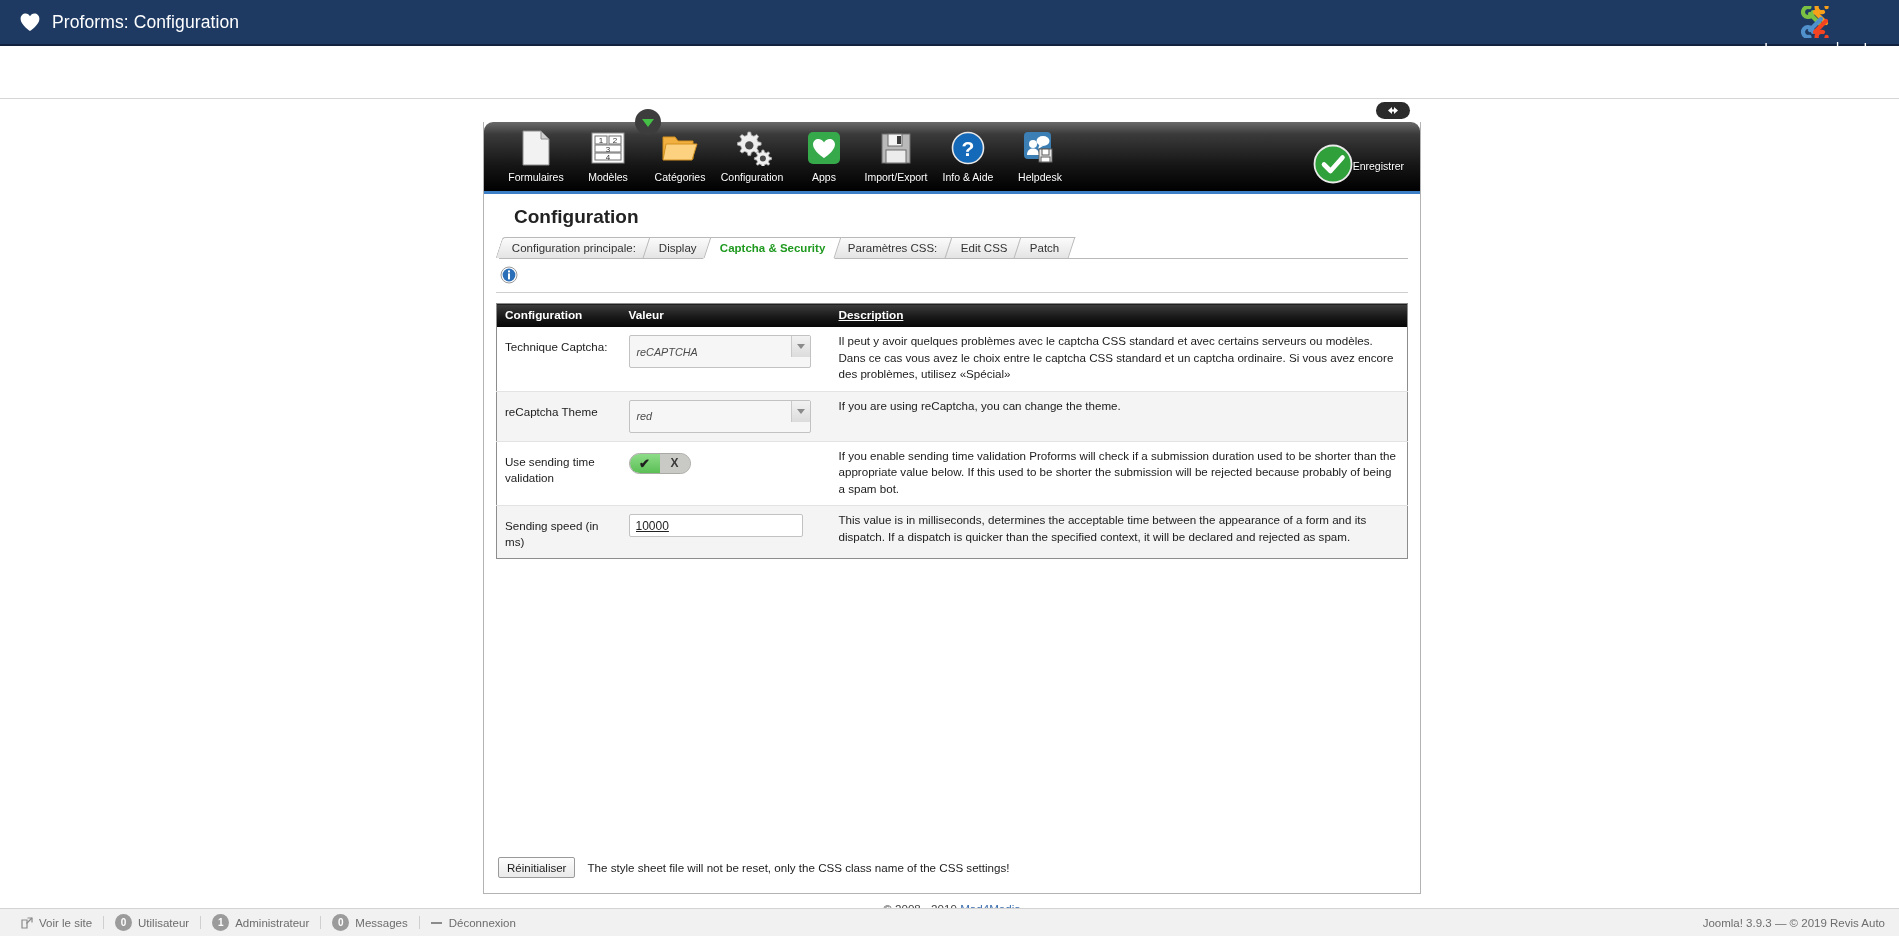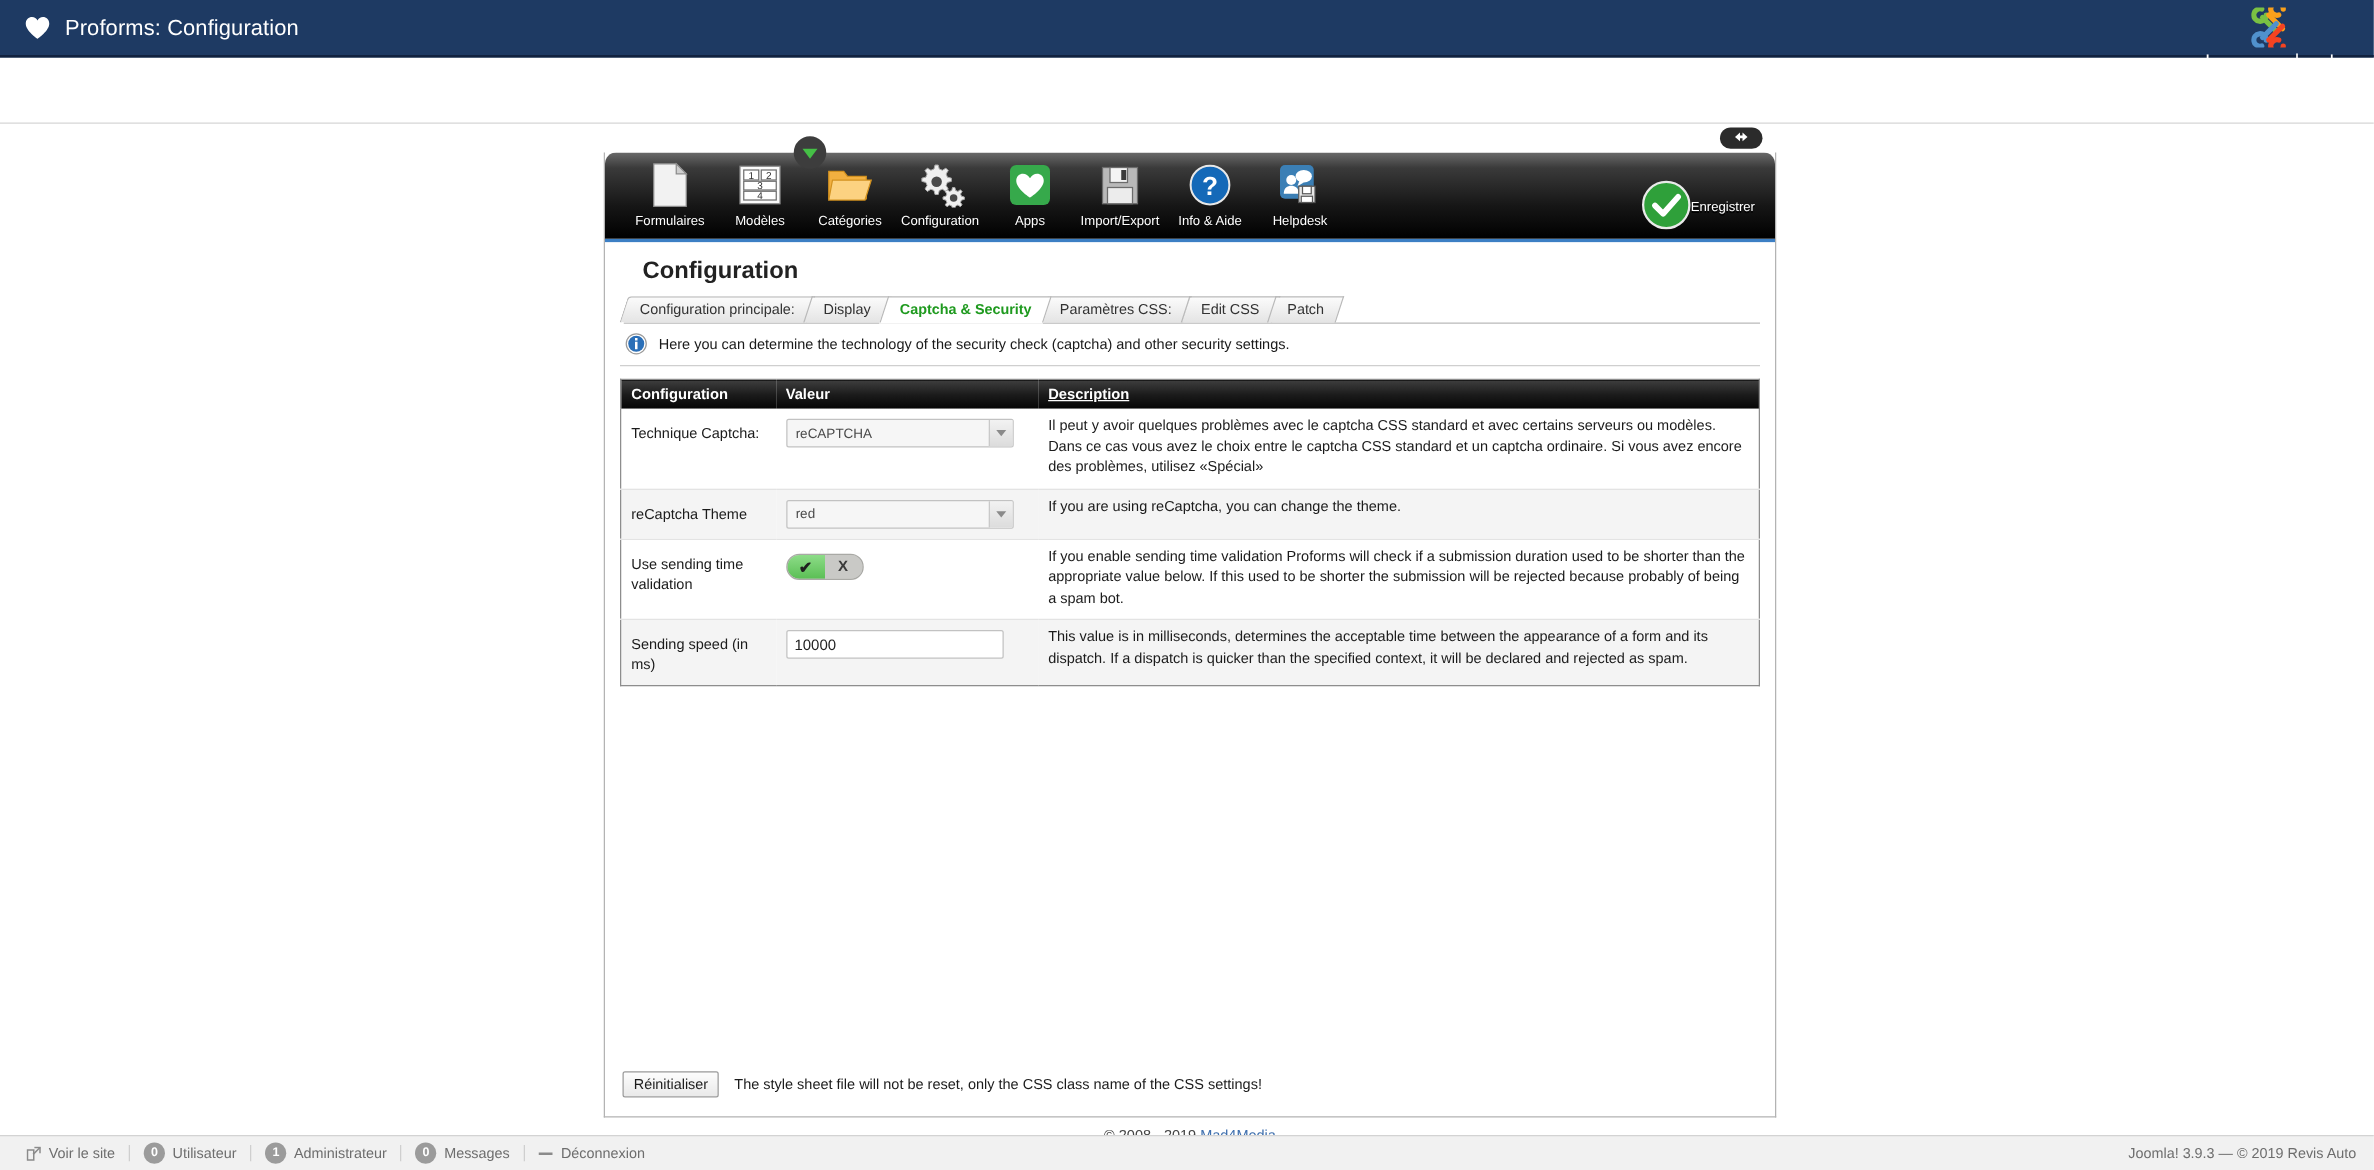--- a/index.html
+++ b/index.html
@@ -197,48 +197,50 @@
   }
   .settings-table tr.odd td { background: #ffffff; }
   .settings-table tr.even td { background: #f4f4f4; }
   .settings-table tr:last-child td { border-bottom: none; }
   .cell-label { padding-top: 12px !important; line-height: 16px; }
   .cell-desc { line-height: 16.5px; padding-top: 6px !important; padding-right: 10px !important; }
 
   
   .fake-select {
     position: relative;
-    width: 182px; height: 23px;
+    width: 182px; height: 33px;
     background: #f6f6f6;
     border: 1px solid #c2c2c2;
     border-radius: 2px;
     display: flex; align-items: center;
     font-size: 10.8px; color: #4a4a4a;
     padding-left: 7px;
     cursor: pointer;
+    font-style: italic;
   }
   .fake-select .arrow-box {
     position: absolute; right: 0; top: 0;
     width: 19px; height: 21px;
     background: linear-gradient(to bottom,#f2f2f2,#dcdcdc);
     border-left: 1px solid #c9c9c9;
     display: flex; align-items: center; justify-content: center;
   }
   .chev {
     width: 0; height: 0;
     border-left: 4px solid transparent;
     border-right: 4px solid transparent;
     border-top: 5px solid #8a8a8a;
   }
   .text-input {
     width: 174px; height: 23px;
     border: 1px solid #c2c2c2; border-radius: 2px;
     background: #fff; font-size: 12px; color: #222;
     padding: 0 6px; font-family: "Liberation Sans", sans-serif;
     outline: none;
+    text-decoration: underline;
   }
 
   
   .toggle {
     width: 62px; height: 21px;
     border-radius: 11px;
     background: #c9c9c6;
     border: 1px solid #a9a9a5;
     display: flex; overflow: hidden; cursor: pointer;
     margin-top: 3px;
@@ -502,21 +504,20 @@
 
       <div class="info-note">
         <span class="info-icon">
           <svg width="18" height="18" viewBox="0 0 18 18">
             <circle cx="9" cy="9" r="8" fill="#ffffff" stroke="#9a9a9a"></circle>
             <circle cx="9" cy="9" r="6.4" fill="#2a6fb8"></circle>
             <rect x="8" y="7.4" width="2" height="6" fill="#fff"></rect>
             <rect x="8" y="4.4" width="2" height="2" fill="#fff"></rect>
           </svg>
         </span>
-        <span class="info-text">Here you can determine the technology of the security check (captcha) and other security settings.</span>
       </div>
 
       <table class="settings-table">
         <thead>
           <tr>
             <th class="col-cfg">Configuration</th>
             <th class="col-val">Valeur</th>
             <th class="col-desc">Description</th>
           </tr>
         </thead>

